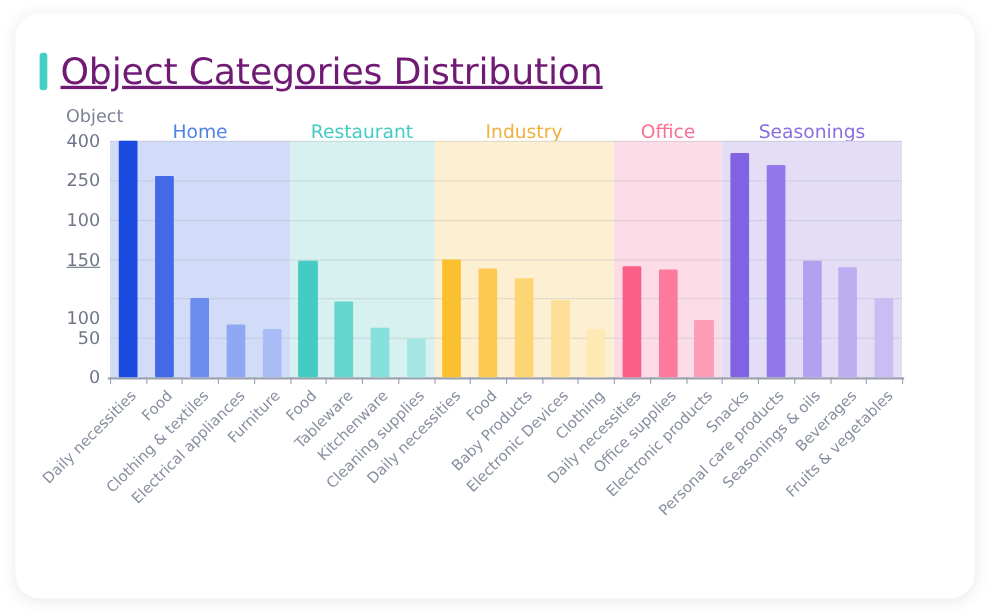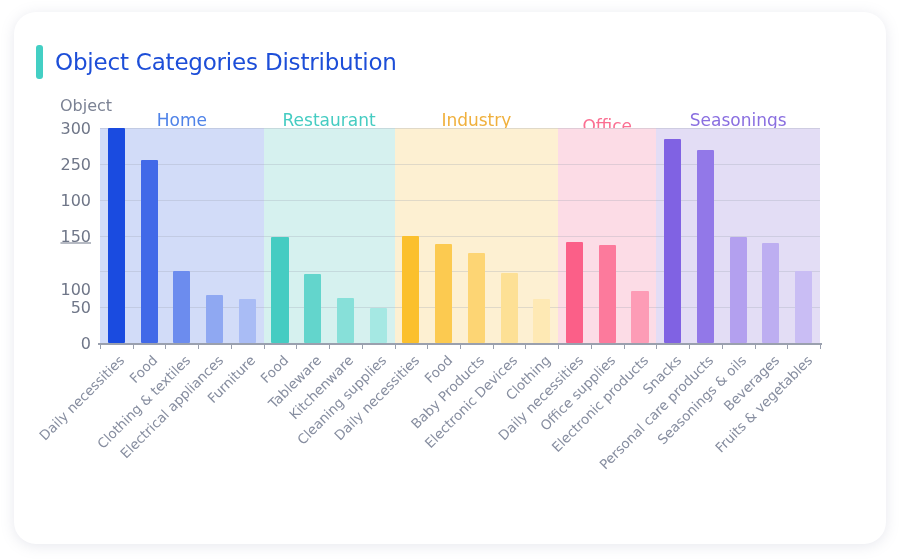--- a/index.html
+++ b/index.html
@@ -39,24 +39,25 @@
     align-items: center;
     gap: 12px;
   }
   .accent-bar {
     width: 7px;
     height: 34px;
     background: #43cfc4;
     border-radius: 3px;
   }
   .chart-title {
-    font-size: 23px;
-    color: #1d4ed8;
+    font-size: 33px;
+    color: #701a75;
     letter-spacing: -0.2px;
     white-space: nowrap;
+    text-decoration: underline;
   }
   
   .plot-wrap {
     position: absolute;
     left: 0;
     top: 0;
     width: 872px;
     height: 532px;
   }
   .ylabel {
@@ -152,21 +153,21 @@
     <div class="accent-bar"></div>
     <div class="chart-title">Object Categories Distribution</div>
   </div>
 
   <div class="plot-wrap">
     <div class="ylabel">Object</div>
     <div class="group-labels" id="group-labels">
         <div class="group-label" style="left: 167.818px; color: rgb(79, 131, 232); text-align: right;">Home</div>
         <div class="group-label" style="left: 315.091px; color: rgb(69, 204, 194);">Restaurant</div>
         <div class="group-label" style="left: 462.364px; color: rgb(240, 176, 60);">Industry</div>
-        <div class="group-label" style="left: 593.273px; color: rgb(251, 111, 146); margin-top: 6px;">Office</div>
+        <div class="group-label" style="left: 593.273px; color: rgb(251, 111, 146);">Office</div>
         <div class="group-label" style="left: 724.182px; color: rgb(138, 111, 224);">Seasonings</div>
       </div>
     <div class="plot" id="plot">
         <div class="band" style="left: 556.364px; width: 163.636px; background: rgb(227, 221, 245);"></div>
         <div class="band" style="left: 458.182px; width: 98.1818px; background: rgb(252, 220, 230);"></div>
         <div class="band" style="left: 294.545px; width: 163.636px; background: rgb(253, 240, 210);"></div>
         <div class="band" style="left: 163.636px; width: 130.909px; background: rgb(214, 241, 239);"></div>
         <div class="band" style="left: 0px; width: 163.636px; background: rgb(210, 220, 248);"></div>
       <div class="axis-line"></div>
     <div style="position: absolute; left: 0px; top: 0px;">
@@ -187,21 +188,21 @@
         <div class="gridline" style="top: 71.6667px;"></div>
         <div style="position: absolute; left: 0px; top: 0px;">
           <div class="ytick" style="top: 71.6667px;">100</div>
         </div>
         <div class="gridline" style="top: 35.8333px;"></div>
         <div style="position: absolute; left: 0px; top: 0px;">
           <div class="ytick" style="top: 35.8333px;">250</div>
         </div>
         <div class="gridline" style="top: 0px;"></div>
         <div style="position: absolute; left: 0px; top: 0px;">
-          <div class="ytick" style="top: 0px;">300</div>
+          <div class="ytick" style="top: 0px;">400</div>
         </div>
         <div class="bar" title="Daily necessities: 300" style="left: 7.85455px; width: 17.0182px; height: 215px; background: rgb(26, 75, 224);"></div>
         <div class="xtickmark" style="left: 0px;"></div>
         <div class="xlabel" style="left: 16.3636px;">Daily necessities</div>
         <div class="bar" title="Food: 256" style="left: 40.5818px; width: 17.0182px; height: 183.467px; background: rgb(65, 105, 232);"></div>
         <div class="xtickmark" style="left: 32.7273px;"></div>
         <div class="xlabel" style="left: 49.0909px;">Food</div>
         <div class="bar" title="Clothing &amp; textiles: 101" style="left: 73.3091px; width: 17.0182px; height: 72.3833px; background: rgb(108, 140, 238);"></div>
         <div class="xtickmark" style="left: 65.4545px;"></div>
         <div class="xlabel" style="left: 81.8182px;">Clothing &amp; textiles</div>

